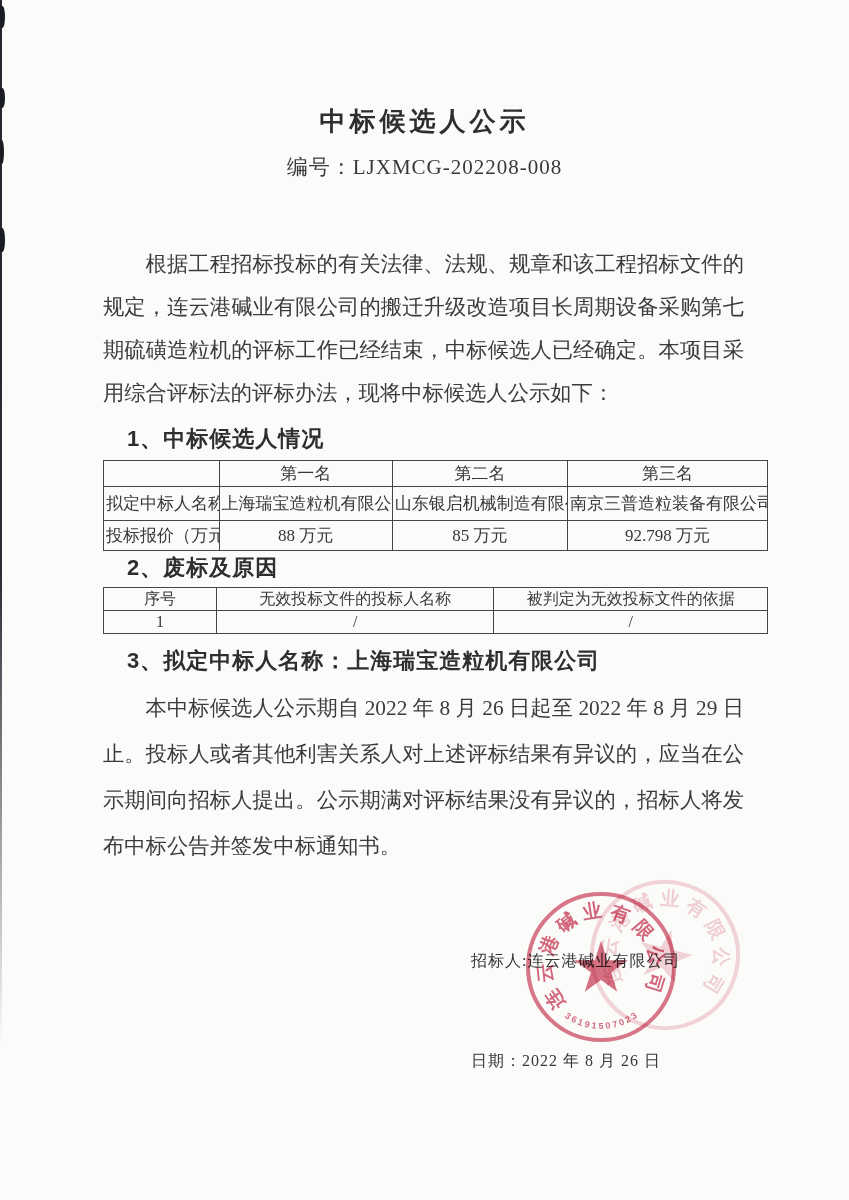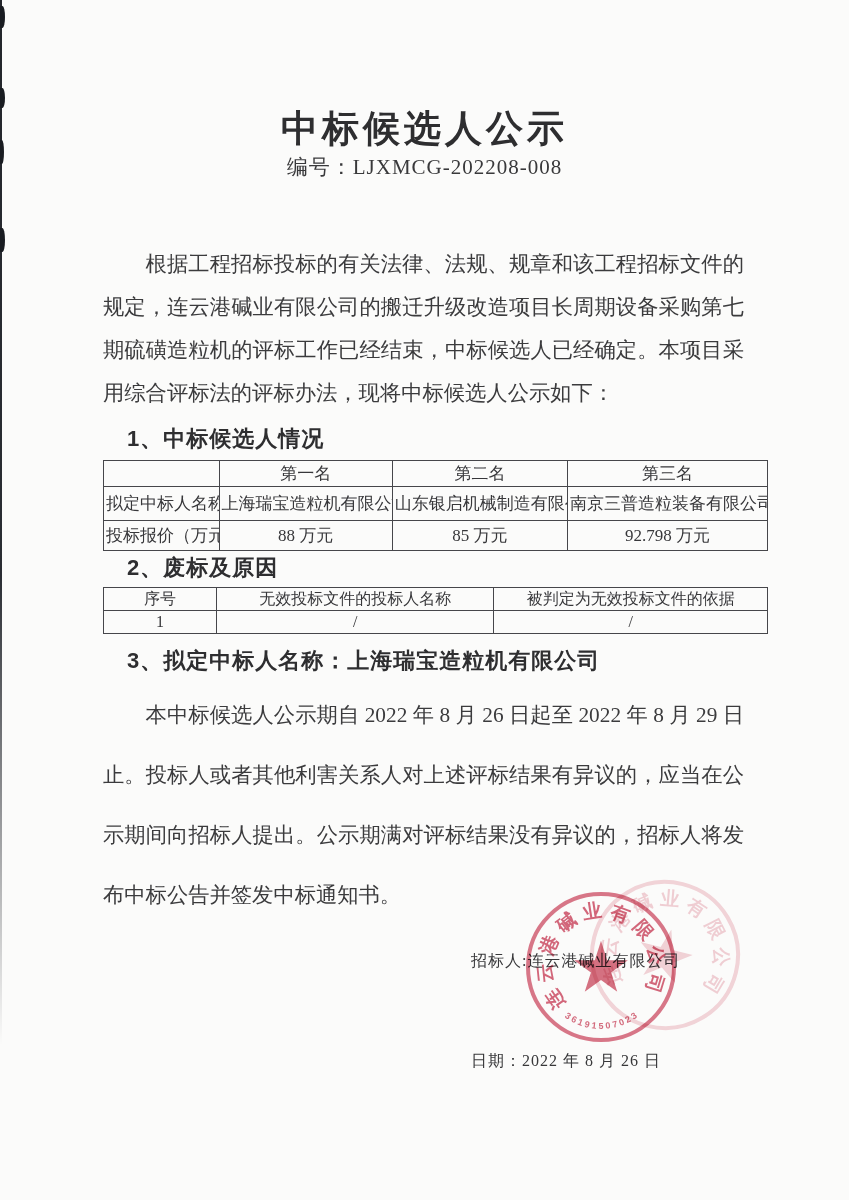--- a/index.html
+++ b/index.html
@@ -21,34 +21,34 @@
   .blob { position:absolute; left:0; background:#191c21; border-radius:0 70% 70% 0; }
   .blob.b1 { top:6px;   width:5px; height:22px; }
   .blob.b2 { top:88px;  width:5px; height:20px; }
   .blob.b3 { top:140px; width:4px; height:24px; }
   .blob.b4 { top:228px; width:5px; height:24px; }
 
   .doc-title {
     position:absolute; top:104px; left:0; width:100%;
     text-align:center;
     font-family:"Liberation Sans","DejaVu Sans",sans-serif;
-    font-weight:700; font-size:37px; letter-spacing:4px; color:#2e2e30;
+    font-weight:700; font-size:26px; letter-spacing:4px; color:#2e2e30;
   }
   .doc-number {
     position:absolute; top:153px; left:0; width:100%;
     text-align:center; font-size:21px; letter-spacing:1px; color:#39393b;
   }
 
   .para {
     position:absolute; left:103px; width:641px;
     font-size:21.3px; line-height:43px; text-align:justify;
     text-indent:2em; color:#3b3b3d;
   }
   .para.p1 { top:243px; }
-  .para.p2 { top:685px; line-height:60px; }
+  .para.p2 { top:685px; line-height:46px; }
 
   .sec-head {
     position:absolute; left:127px;
     font-family:"Liberation Sans","DejaVu Sans",sans-serif;
     font-weight:700; font-size:22px; color:#2e2e30; letter-spacing:1px;
   }
   .sec-head.h1 { top:424px; }
   .sec-head.h2 { top:553px; }
   .sec-head.h3 { top:646px; }
 

